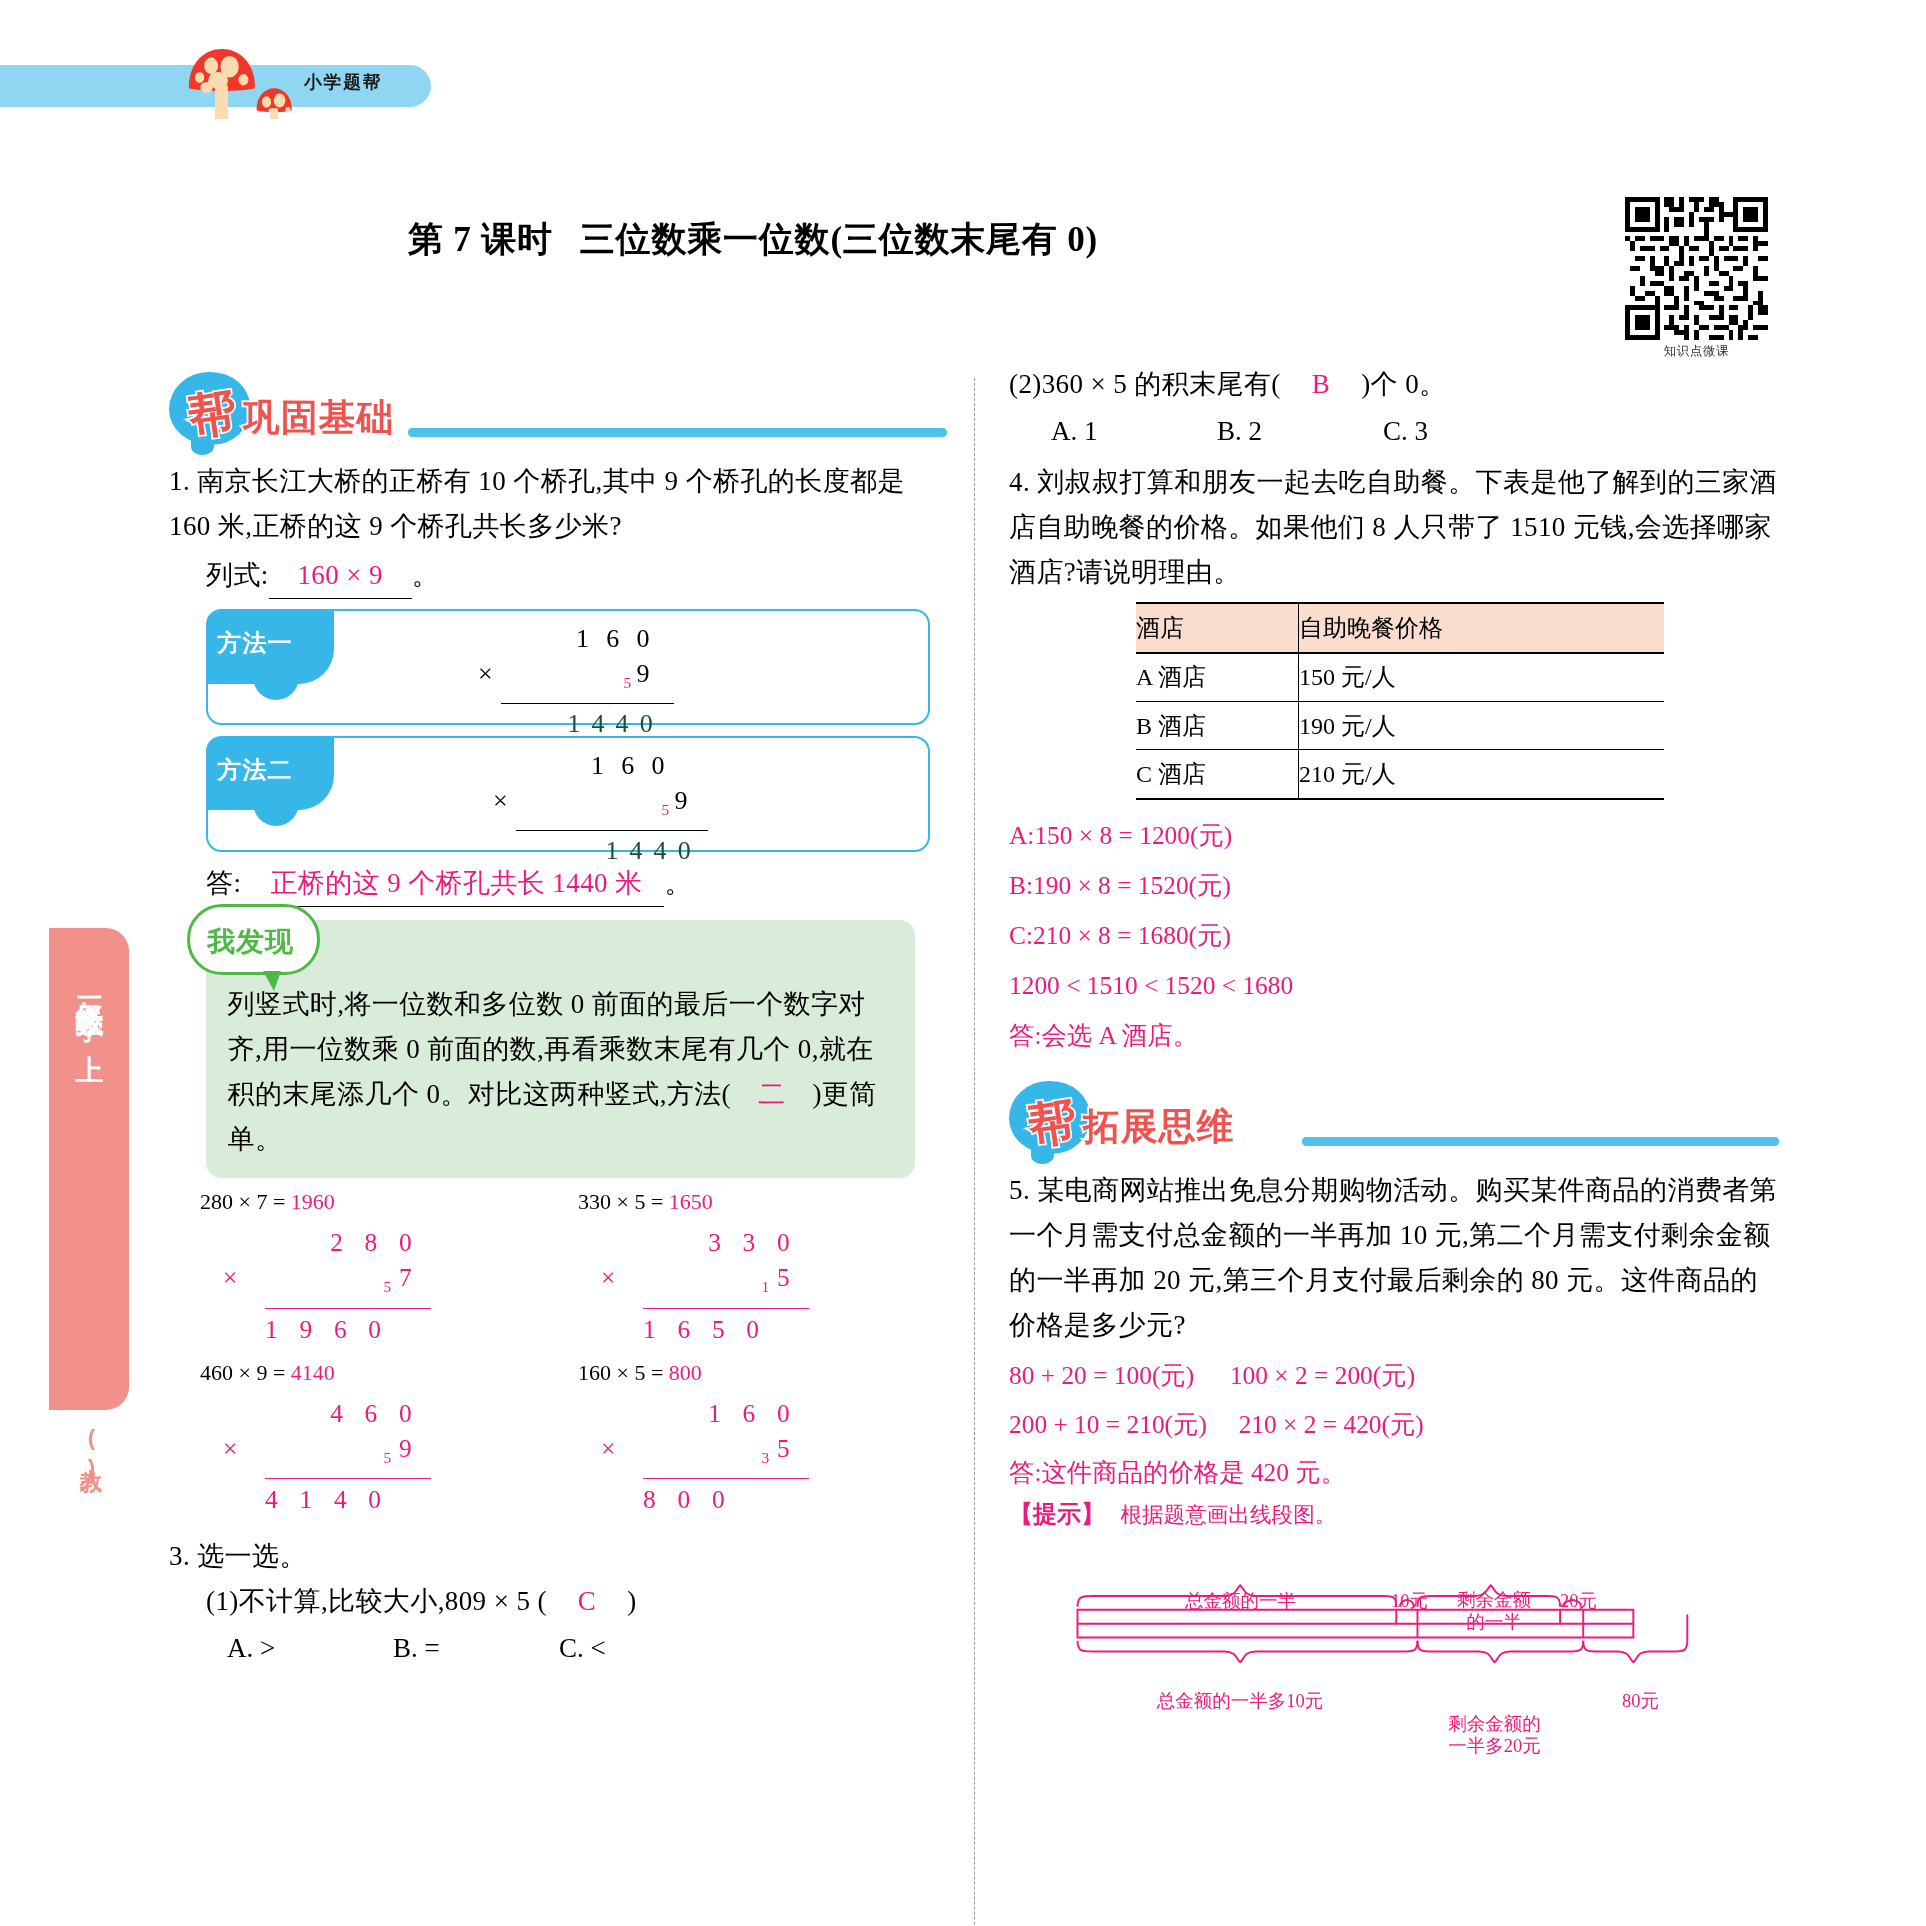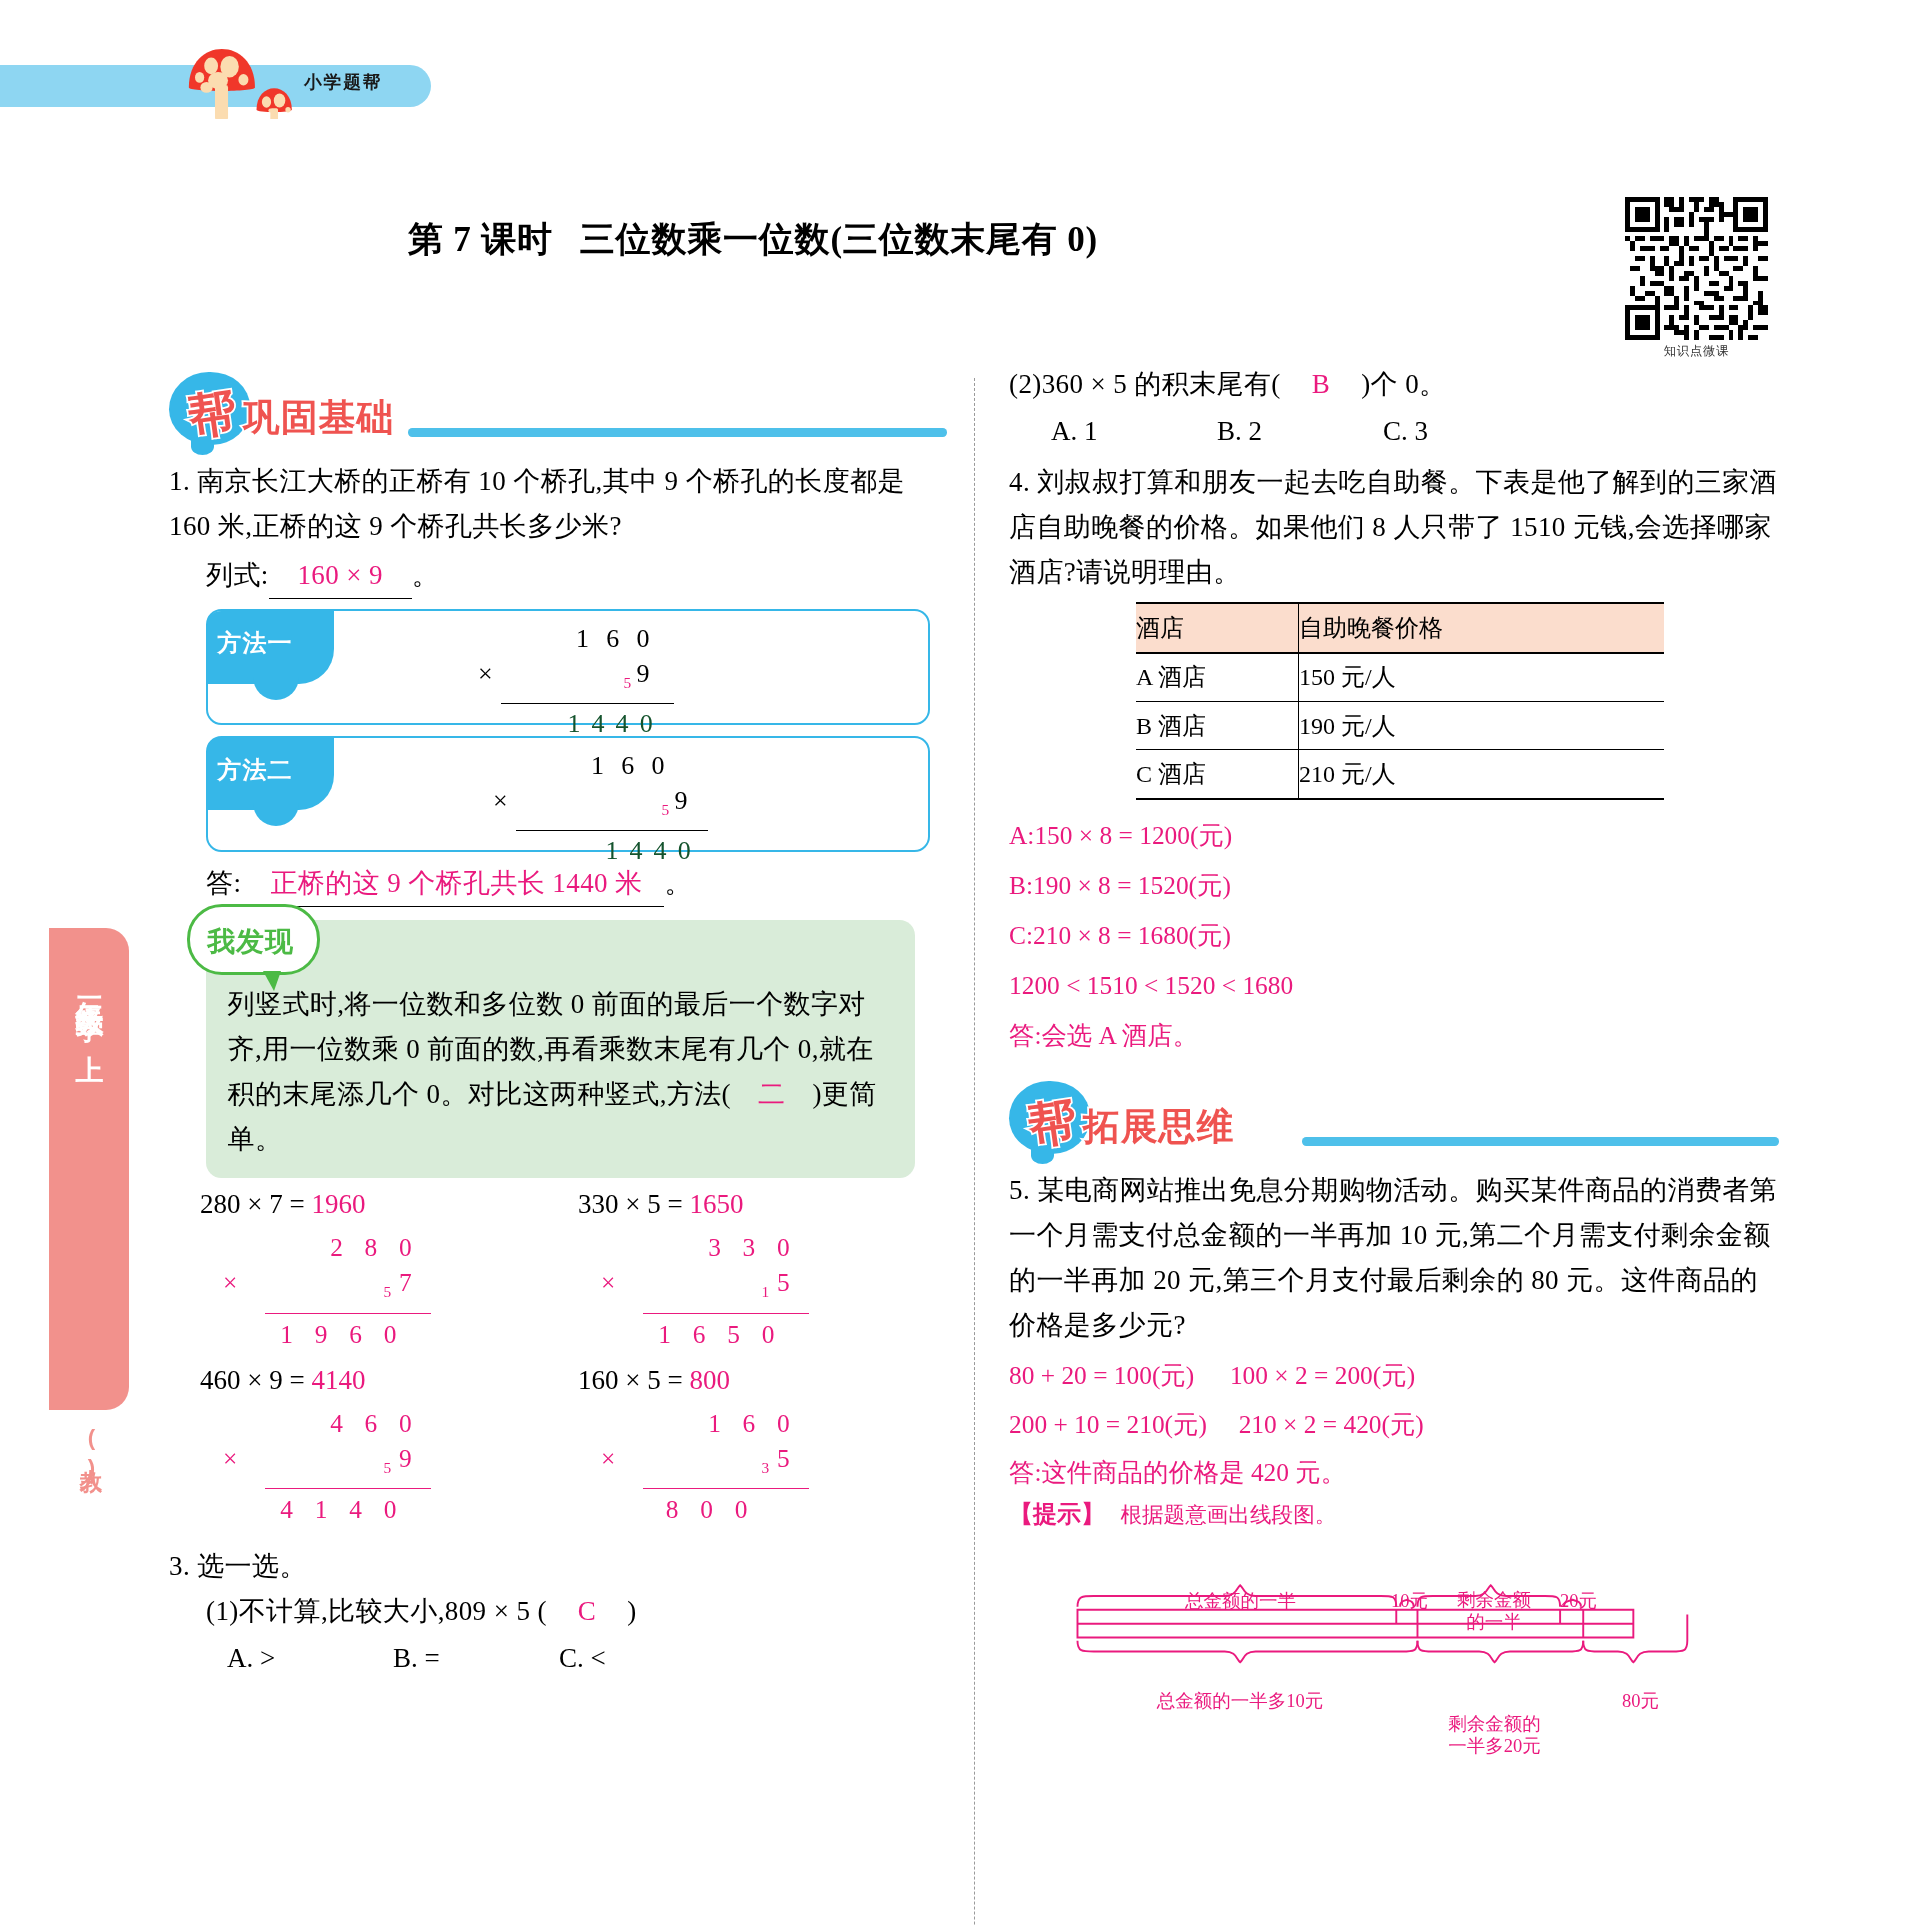--- a/index.html
+++ b/index.html
@@ -156,31 +156,31 @@
     font-family:"Liberation Sans",sans-serif;z-index:3;
   }
   .disc .body{
     font-size:27px;line-height:45px;padding-top:46px;letter-spacing:0.4px;
     font-family:"Liberation Serif",serif;
   }
 
   
   .calcrow{display:flex;margin-top:11.6px;}
   .calccell{width:378px;}
-  .calchead{font-size:27px;padding-left:31px;}
+  .calchead{font-size:22px;padding-left:31px;}
   .vcalc{
     margin-top:10px;margin-left:96px;width:166px;
     font-size:25.4px;line-height:35px;color:#ea1a7e;
   }
   .vcalc .r1{text-align:right;padding-right:11.6px;letter-spacing:7.7px;}
   .vcalc .r2{text-align:right;padding-right:11.6px;position:relative;letter-spacing:7.7px;}
   .vcalc .xs{position:absolute;left:-42px;}
   .vcalc .carry{font-size:15.4px;vertical-align:sub;}
   .vcalc .bar{border-top:1.9px solid #ea1a7e;margin:3.1px 0 3.1px 0;}
-  .vcalc .res{text-align:center;padding-right:11.6px;letter-spacing:7.7px;}
+  .vcalc .res{text-align:left;padding-right:11.6px;letter-spacing:7.7px;}
 
   
   .choices{display:flex;font-size:27px;padding-left:58px;margin-top:9.2px;}
   .choices span{width:166px;}
 
   
   .tbl{
     border-collapse:collapse;margin:7px 0 0 127px;width:528px;
     font-size:24px;
   }

